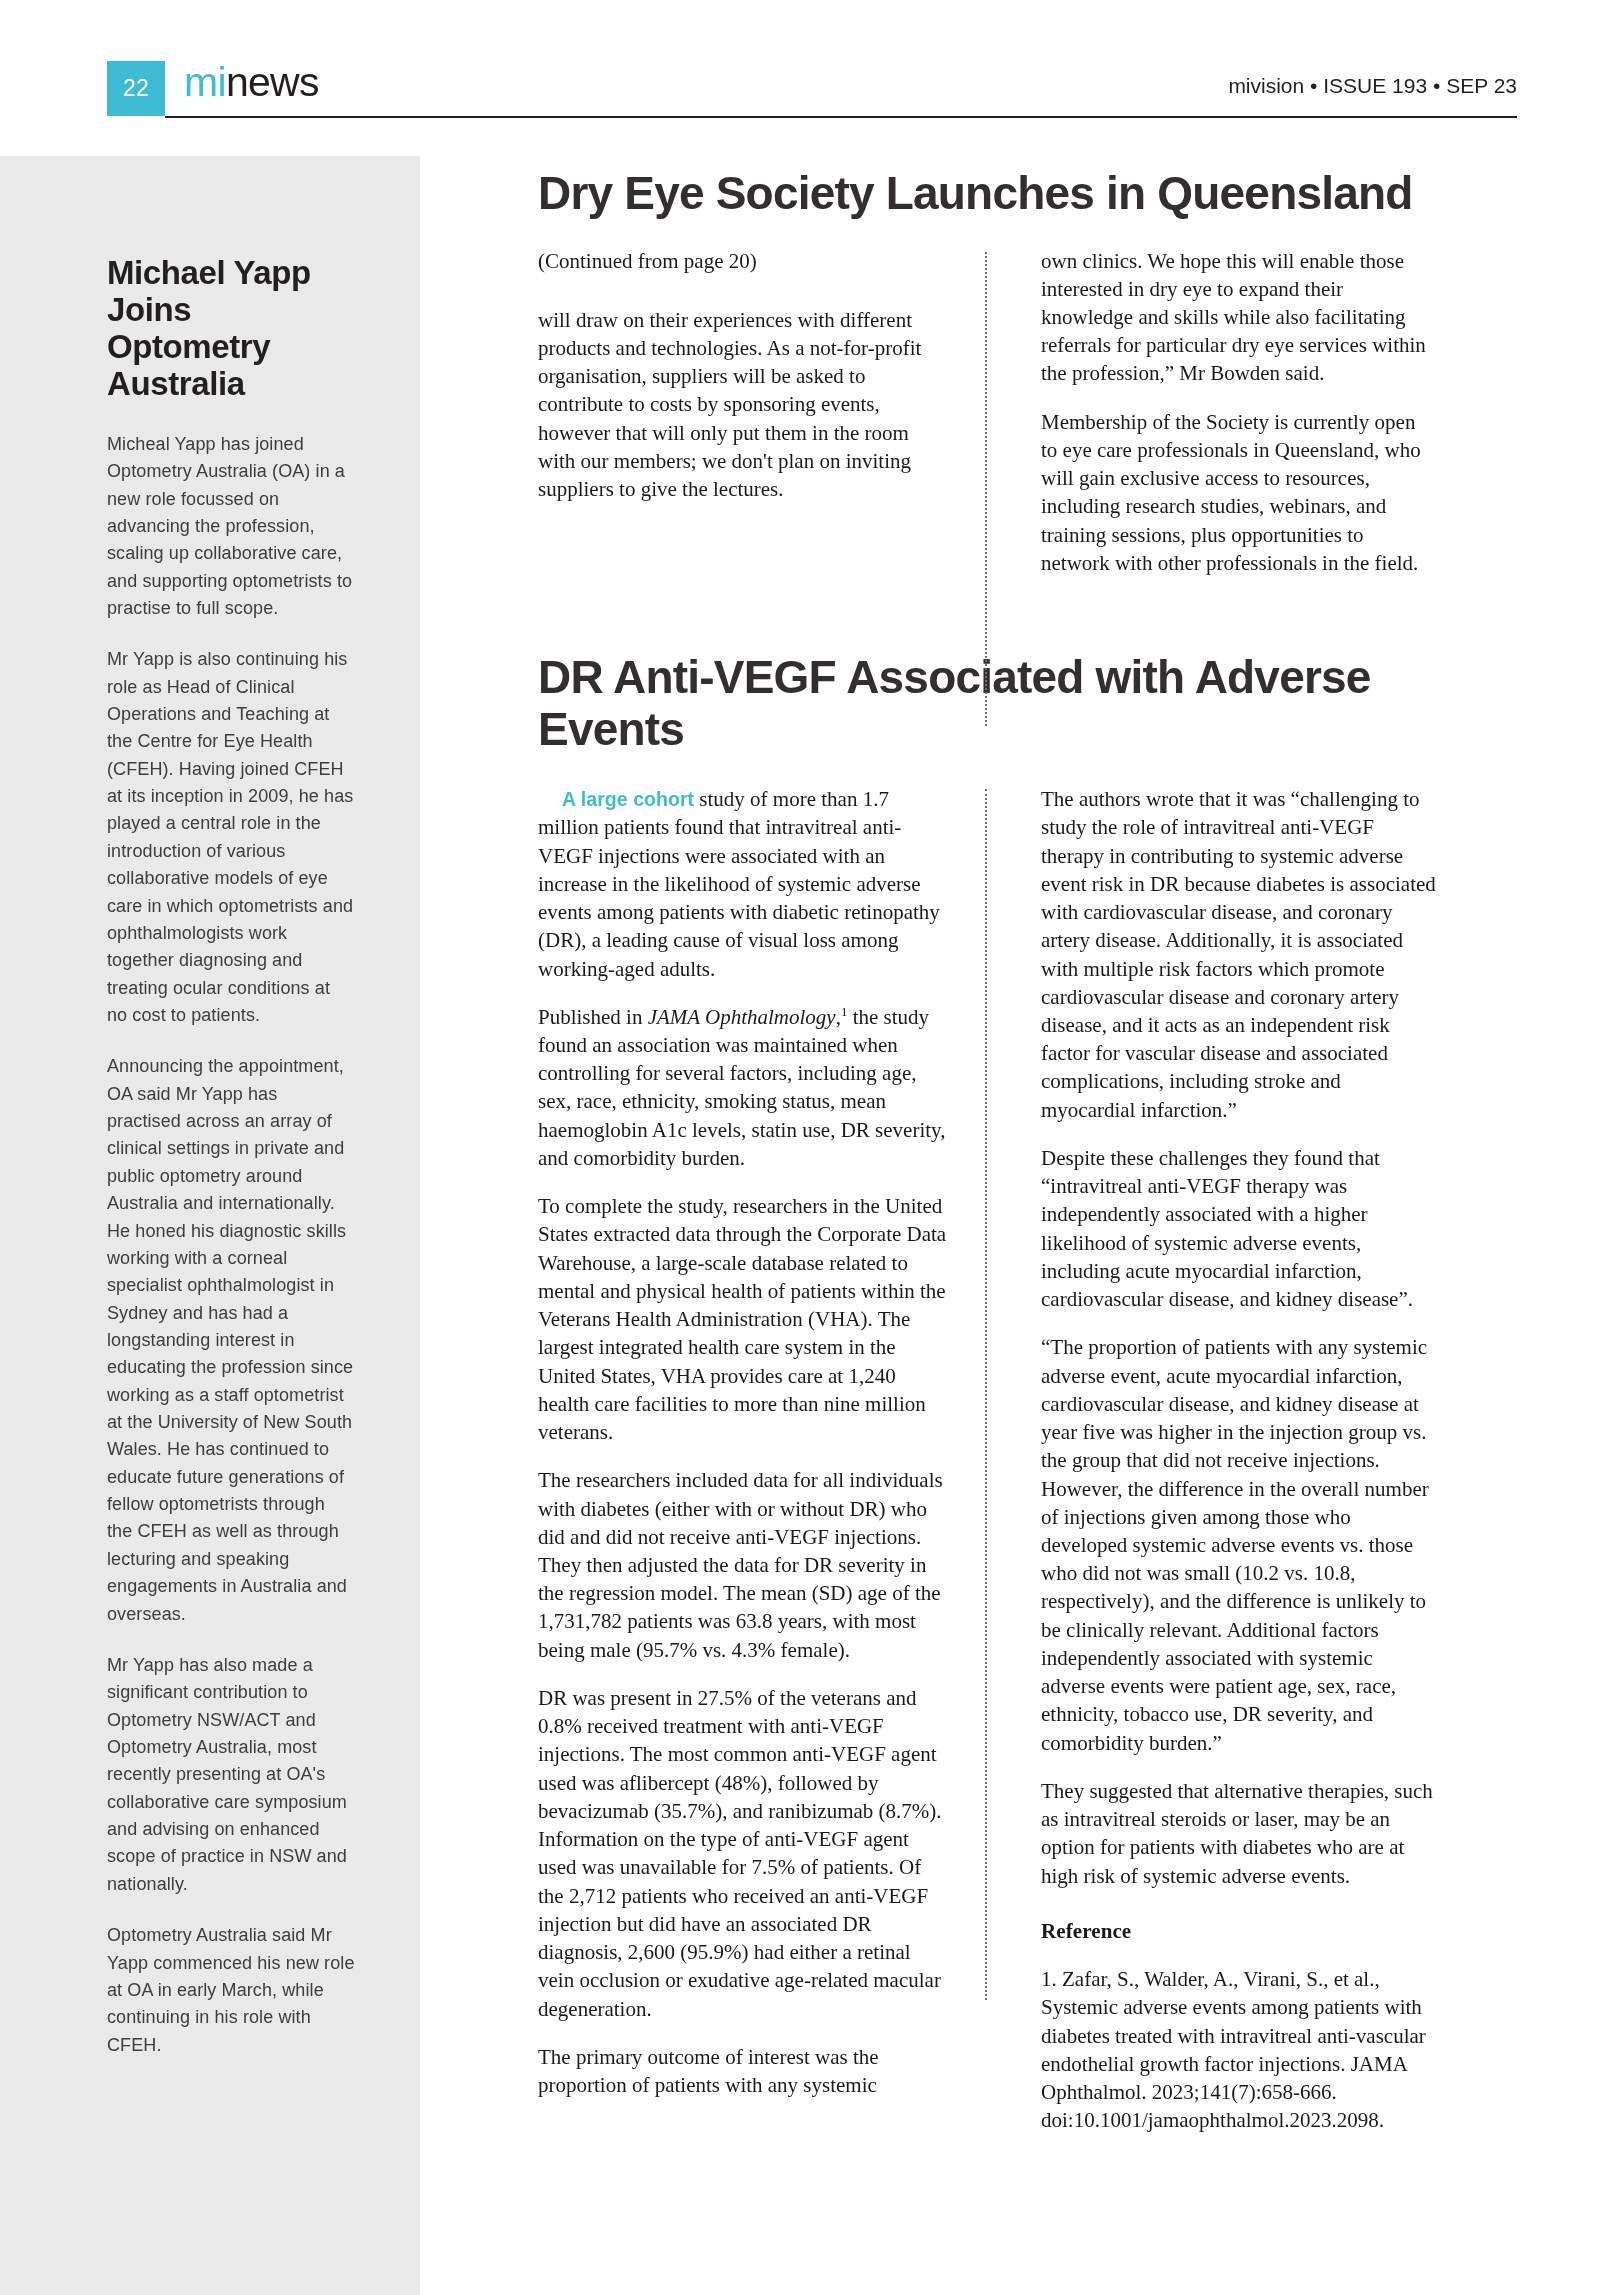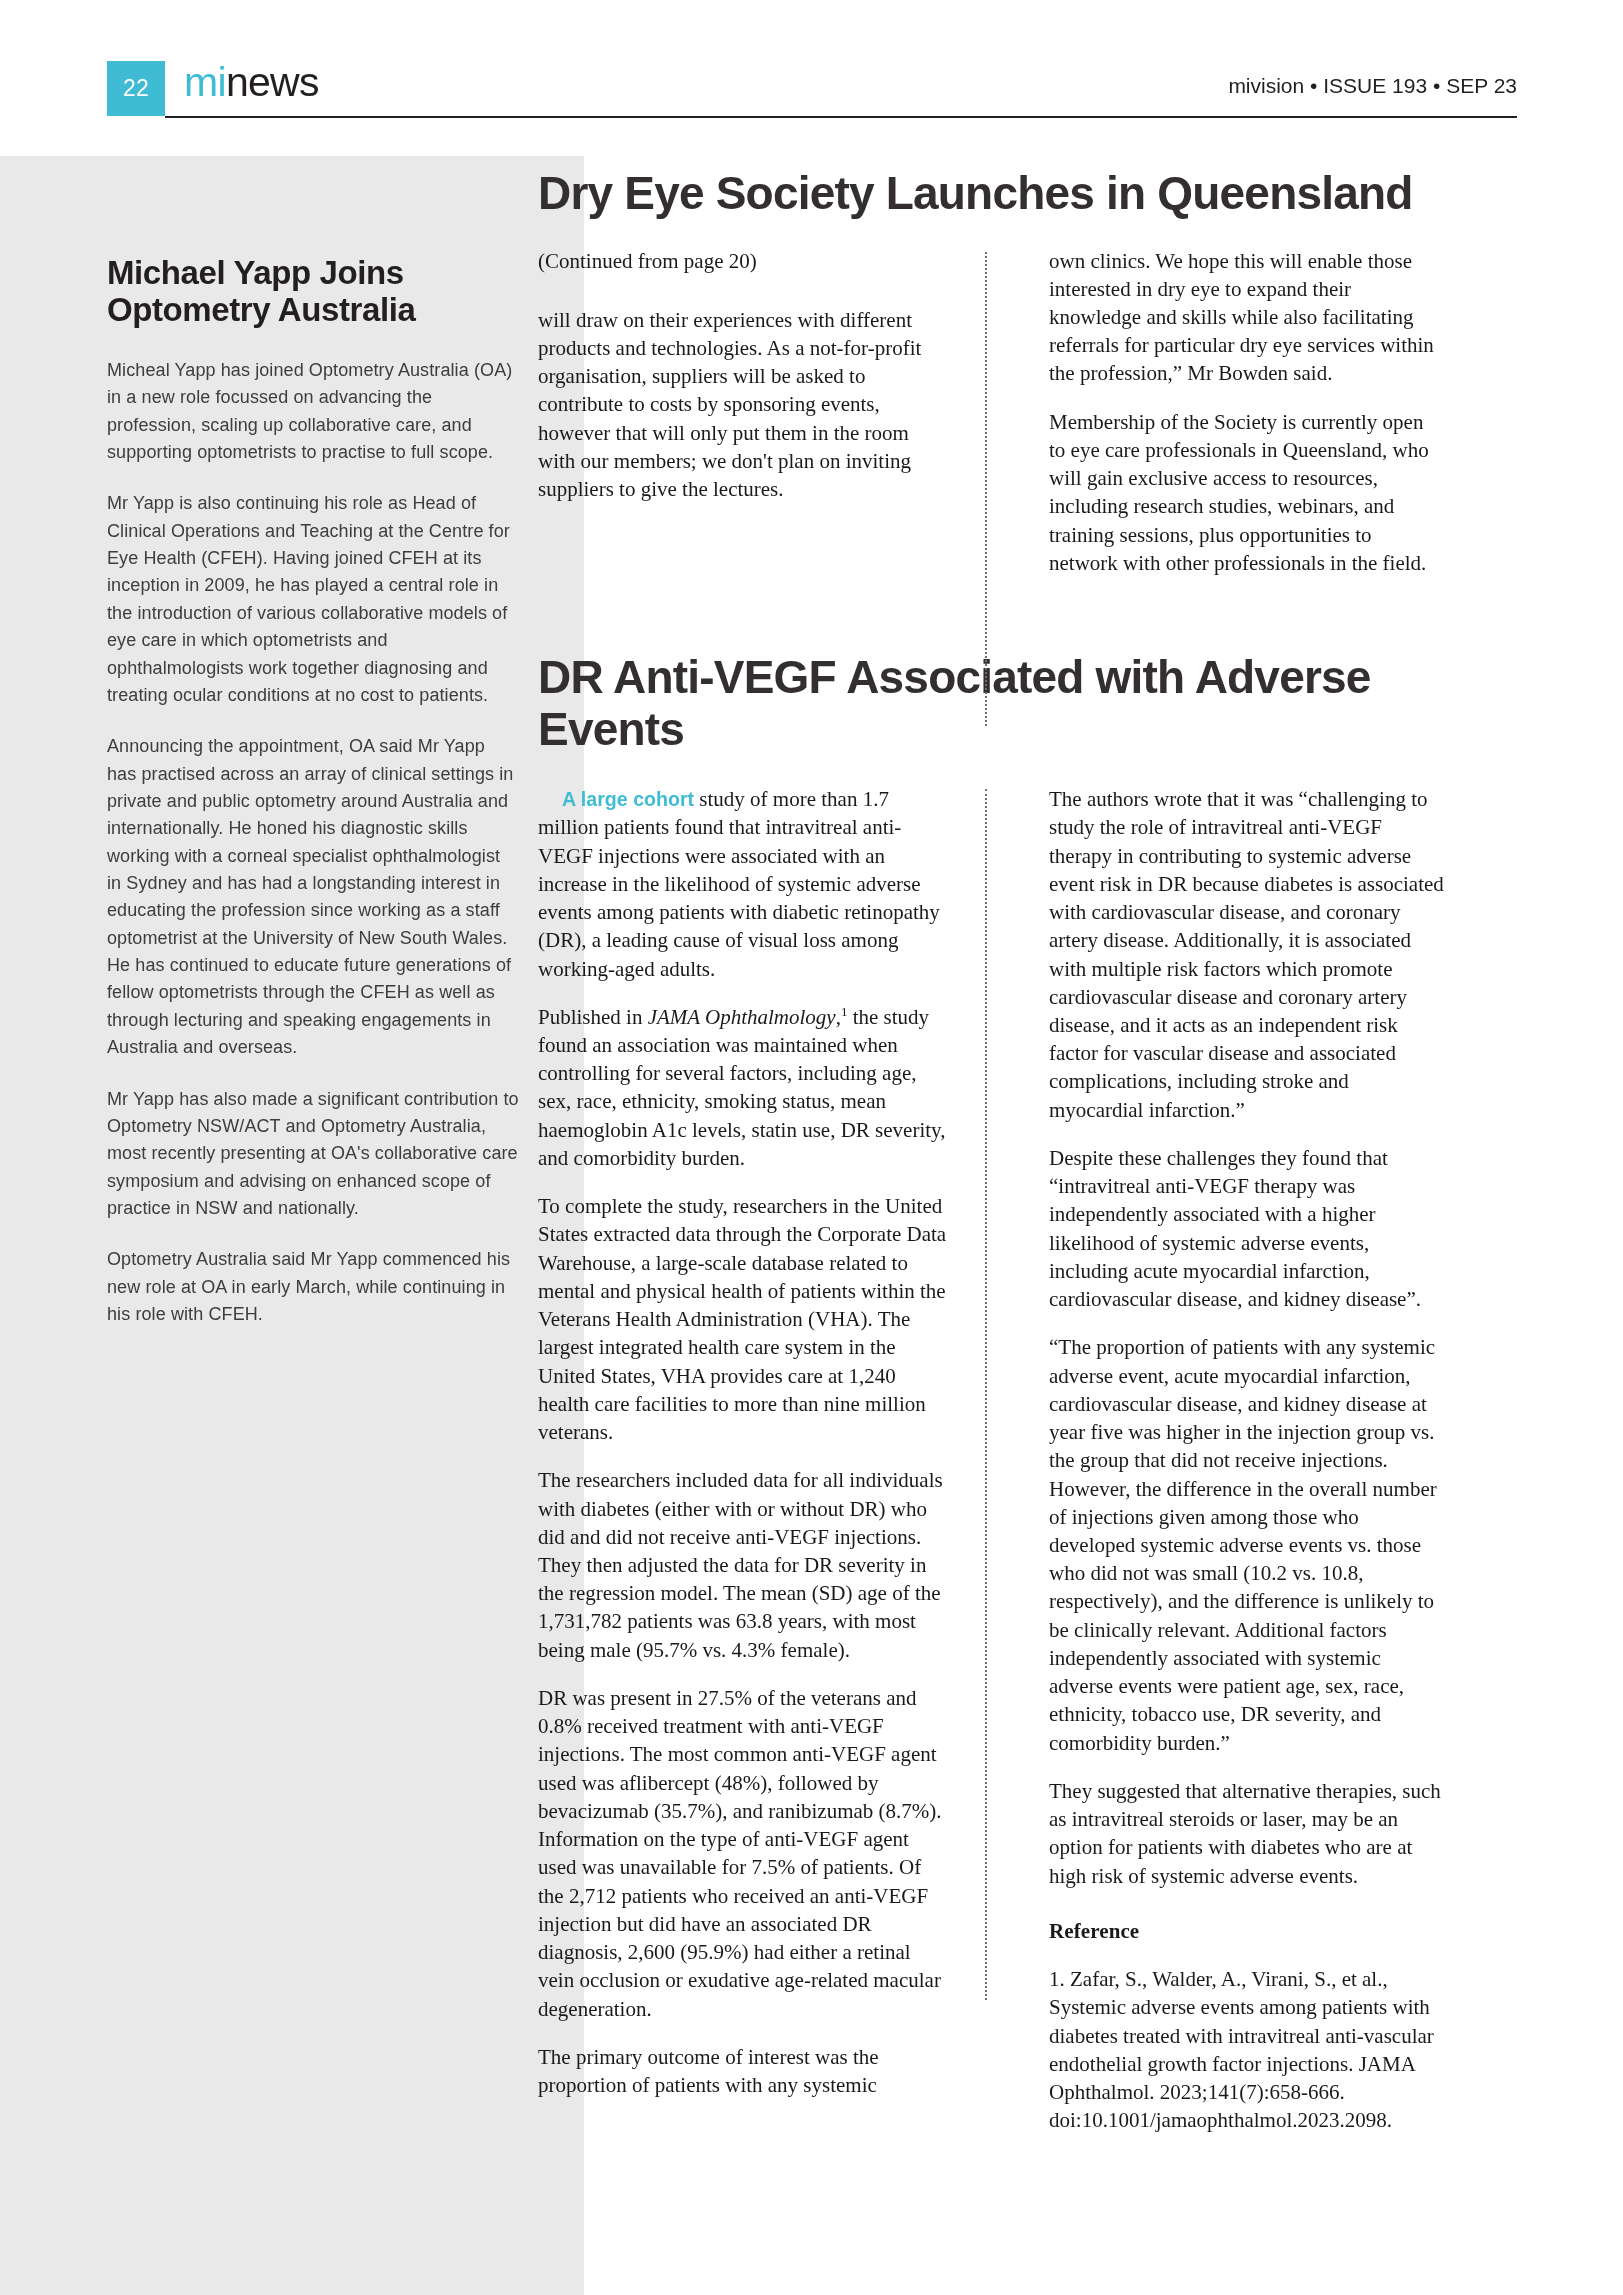--- a/index.html
+++ b/index.html
@@ -38,21 +38,21 @@
     font-size:21px;color:#231f20;letter-spacing:0px;white-space:nowrap;
   }
   .header-rule{
     position:absolute;left:165px;right:107px;top:116px;
     height:2px;background:#231f20;
   }
 
   
   .sidebar{
     position:absolute;left:0;top:156px;
-    width:584px;height:2140px;
+    width:420px;height:2140px;
     background:#e9e9e9;
     box-sizing:border-box;
     padding:99px 65px 0 107px;
   }
   .sidebar-title{
     font-size:33px;line-height:1.12;font-weight:700;
     color:#231f20;letter-spacing:-0.4px;margin:0 0 28px 0;
   }
   .sidebar-body p{
     margin:0 0 24px 0;
@@ -69,21 +69,21 @@
   .article-title{
     font-size:46px;line-height:1.12;font-weight:700;
     color:#332f30;letter-spacing:-0.8px;
     margin:0;
   }
   .article-title.t1{padding-top:12px;}
   .article-title.t2{padding-top:0;}
 
   .cols{
     display:flex;
-    gap:12px;
+    gap:4px;
     position:relative;
   }
   .col{
     width:447px;
     box-sizing:border-box;
   }
   .col.left{padding-right:35px;}
   .col.right{padding-left:52px;}
 
   .divider{

